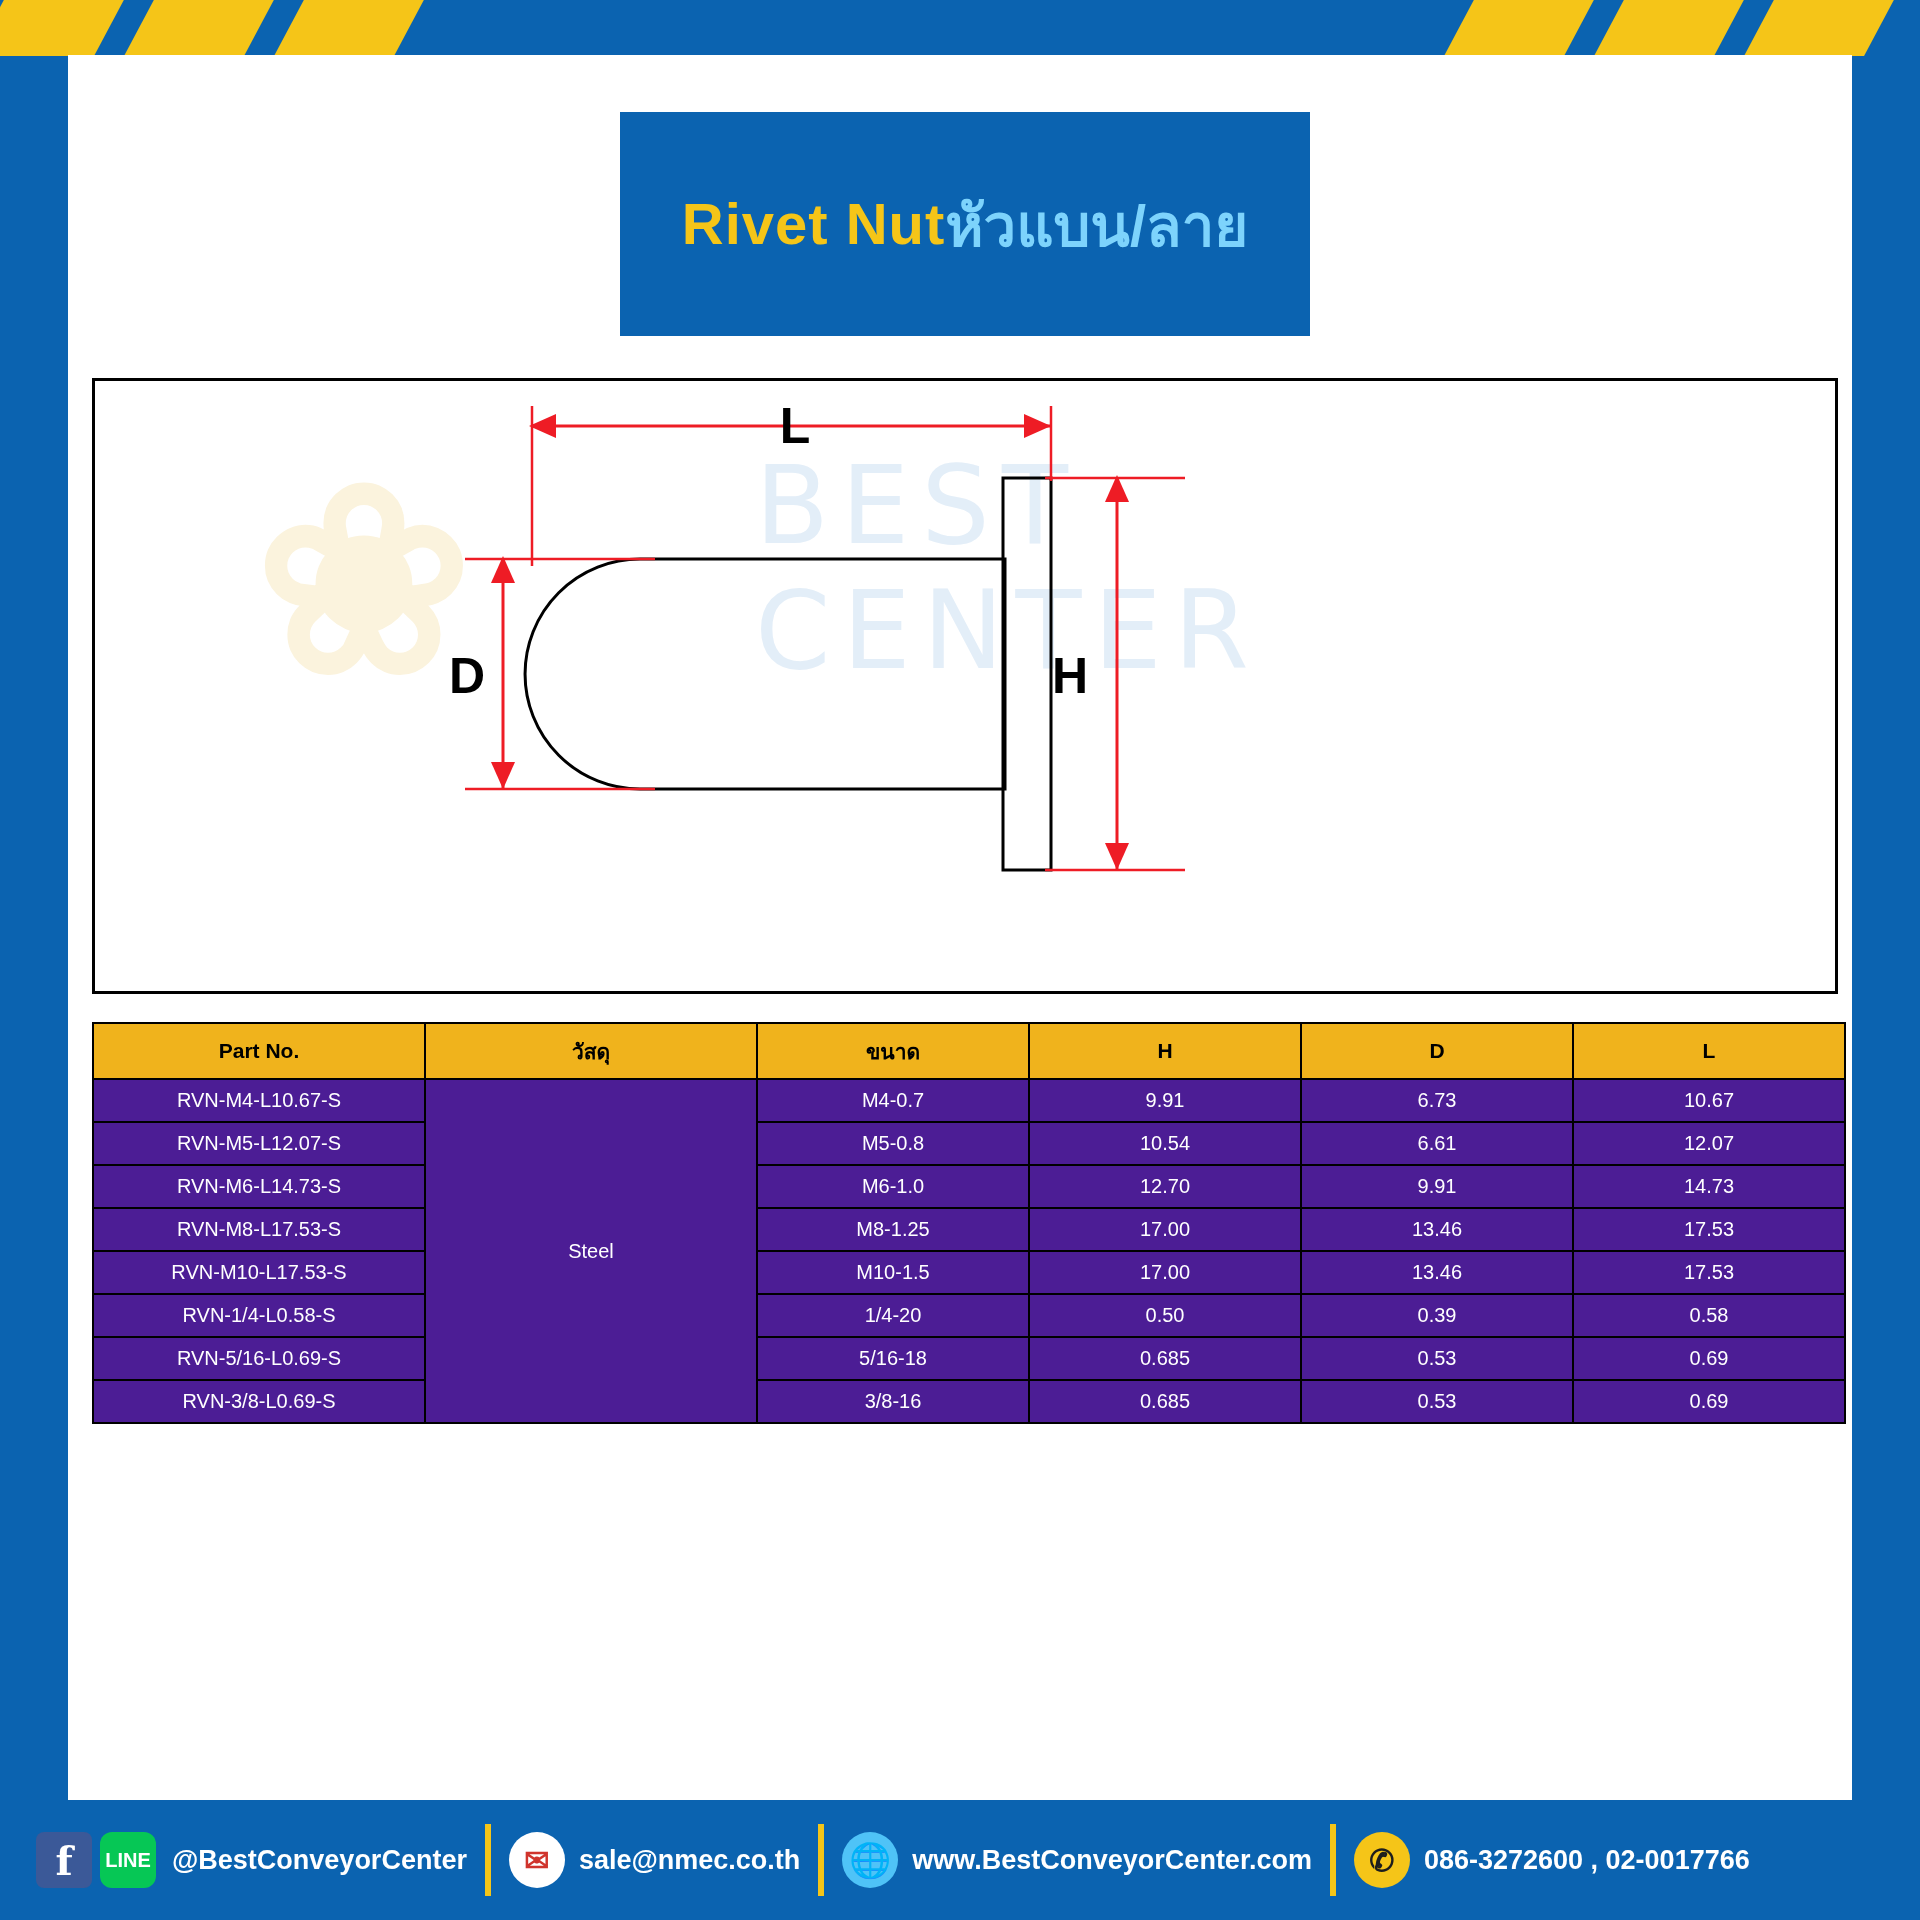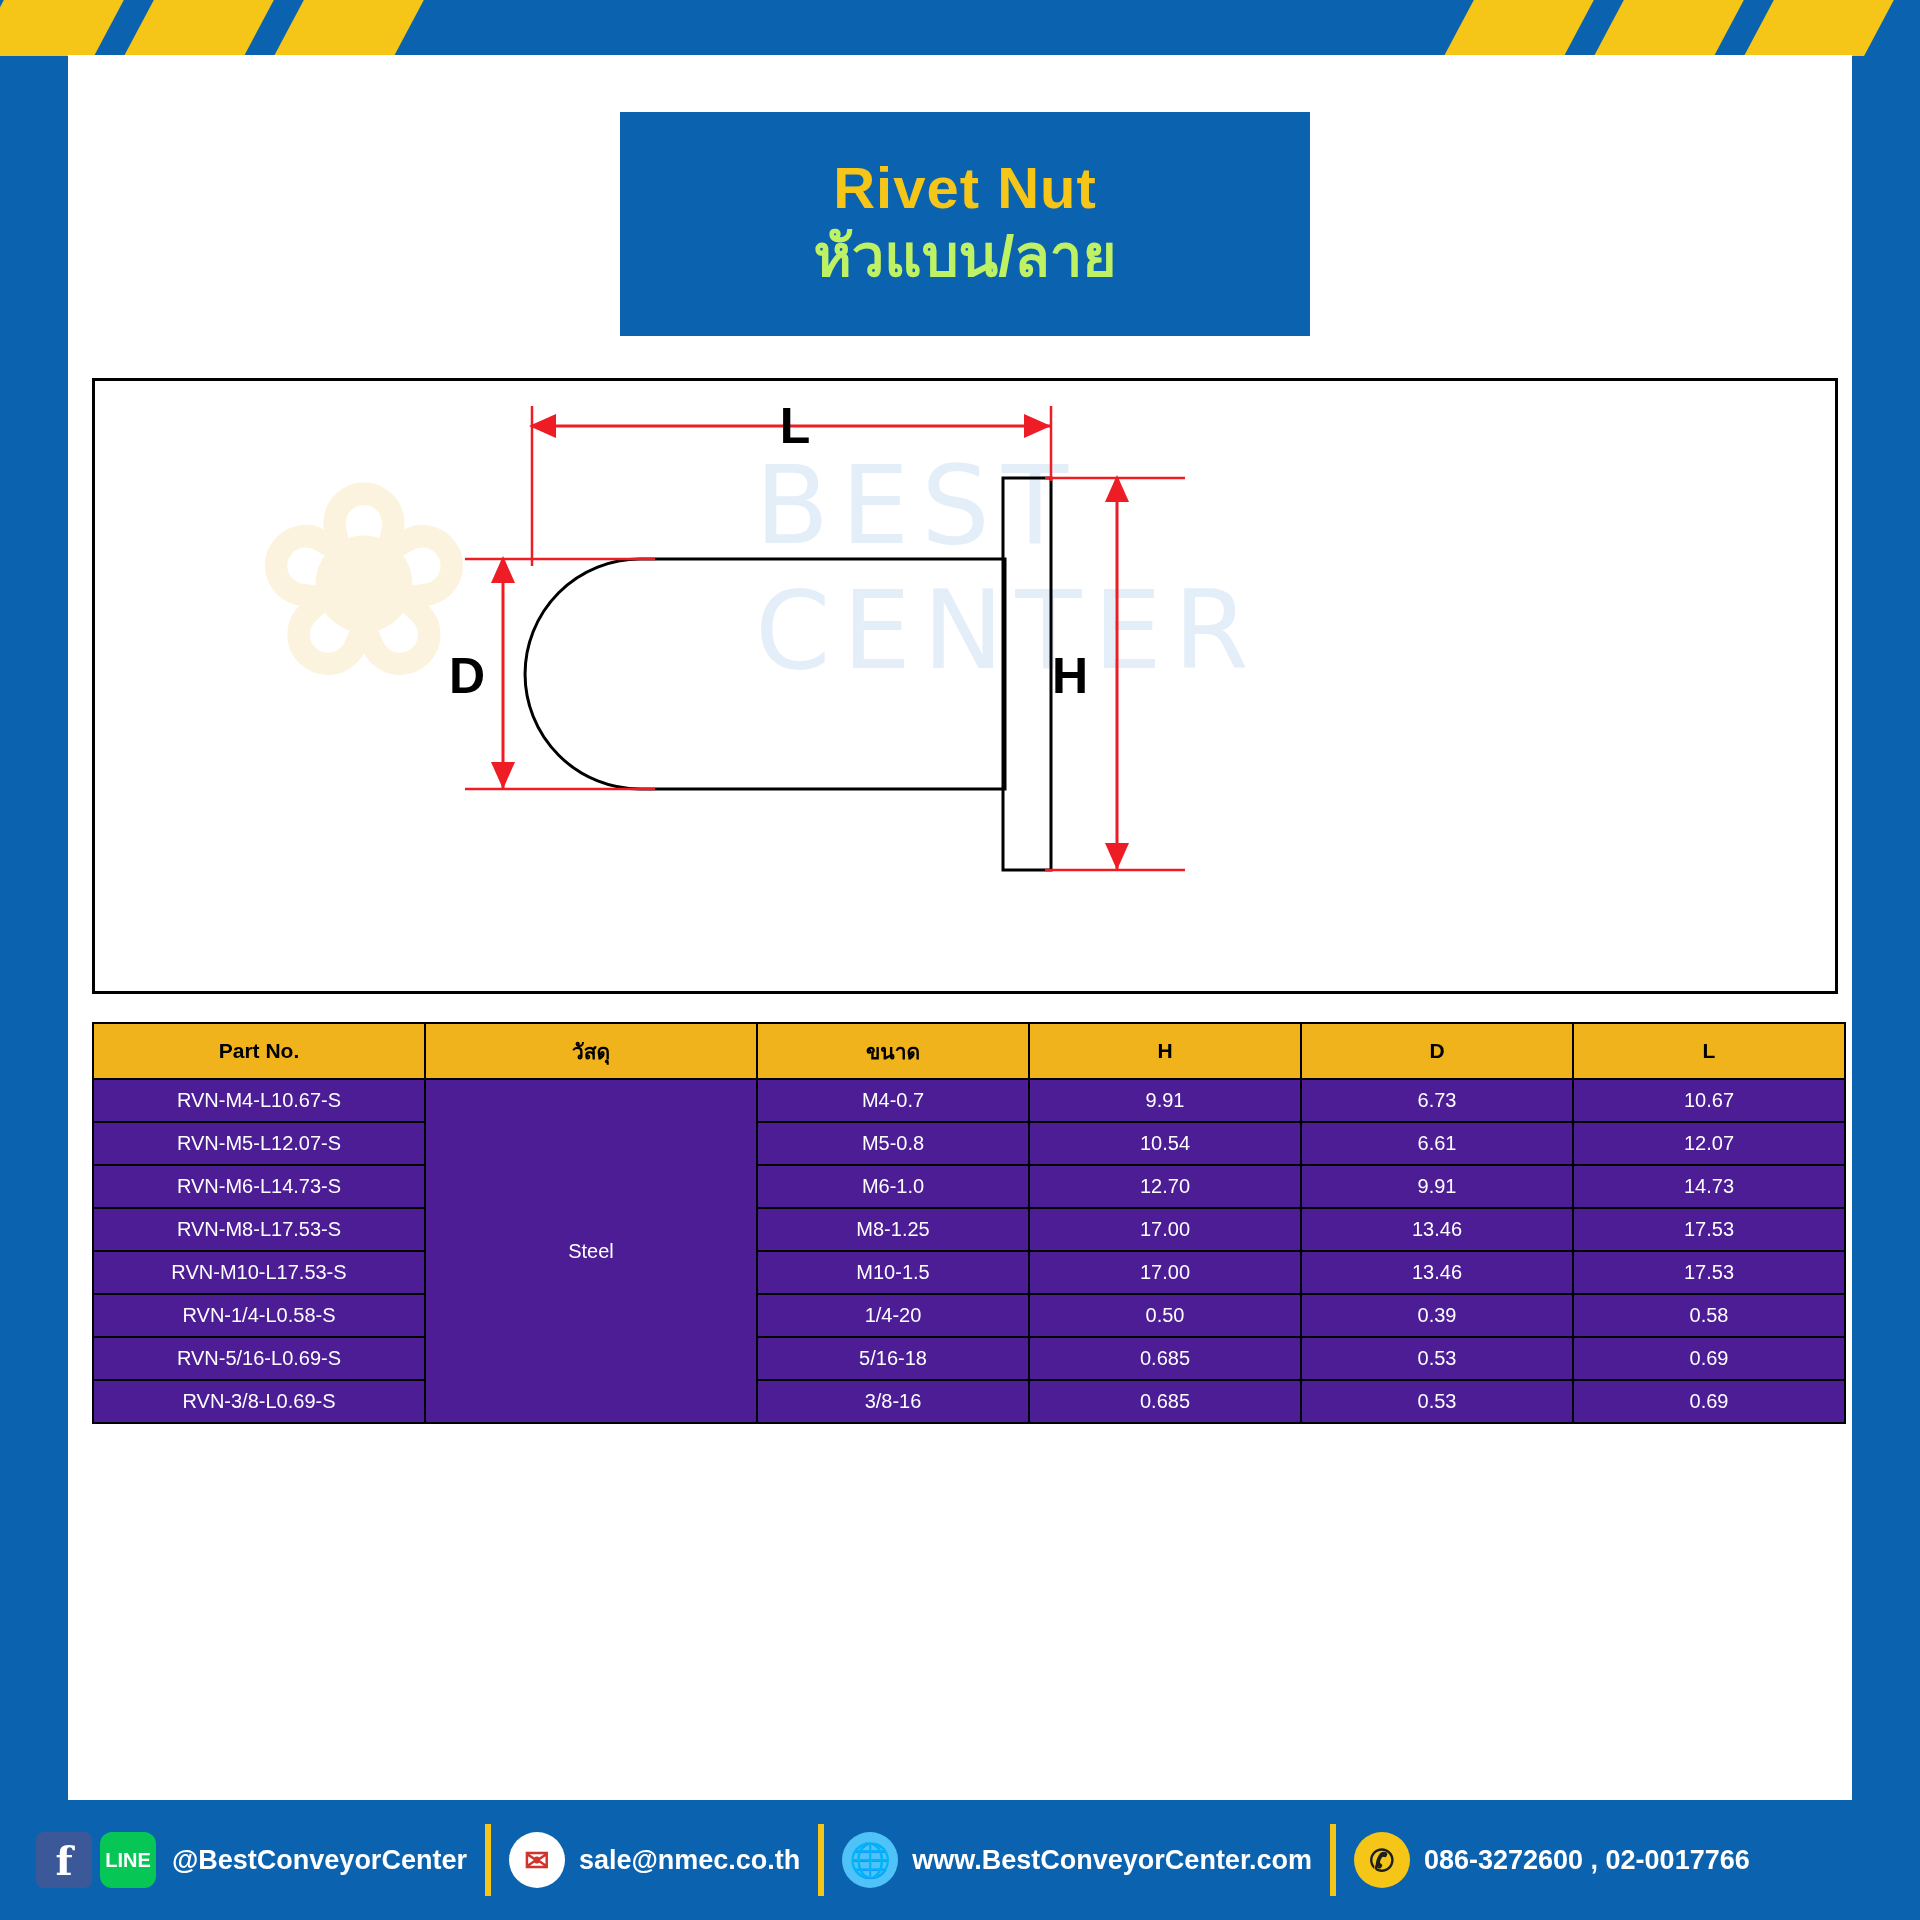--- a/index.html
+++ b/index.html
@@ -45,33 +45,33 @@
   }
   
   .title-banner {
     position: absolute;
     left: 620px;
     top: 112px;
     width: 690px;
     height: 224px;
     background: #0b63b0;
     display: flex;
-    flex-direction: column;
+    flex-direction: row;
     align-items: center;
     justify-content: center;
   }
   .title-en {
     color: #f5c518;
     font-size: 58px;
     font-weight: bold;
     letter-spacing: 1px;
     line-height: 1.05;
   }
   .title-th {
-    color: #bef264;
+    color: #7dd3fc;
     font-size: 58px;
     font-weight: bold;
     line-height: 1.15;
     margin-top: 4px;
   }
   
   .drawing-box {
     position: absolute;
     left: 92px;
     top: 378px;

